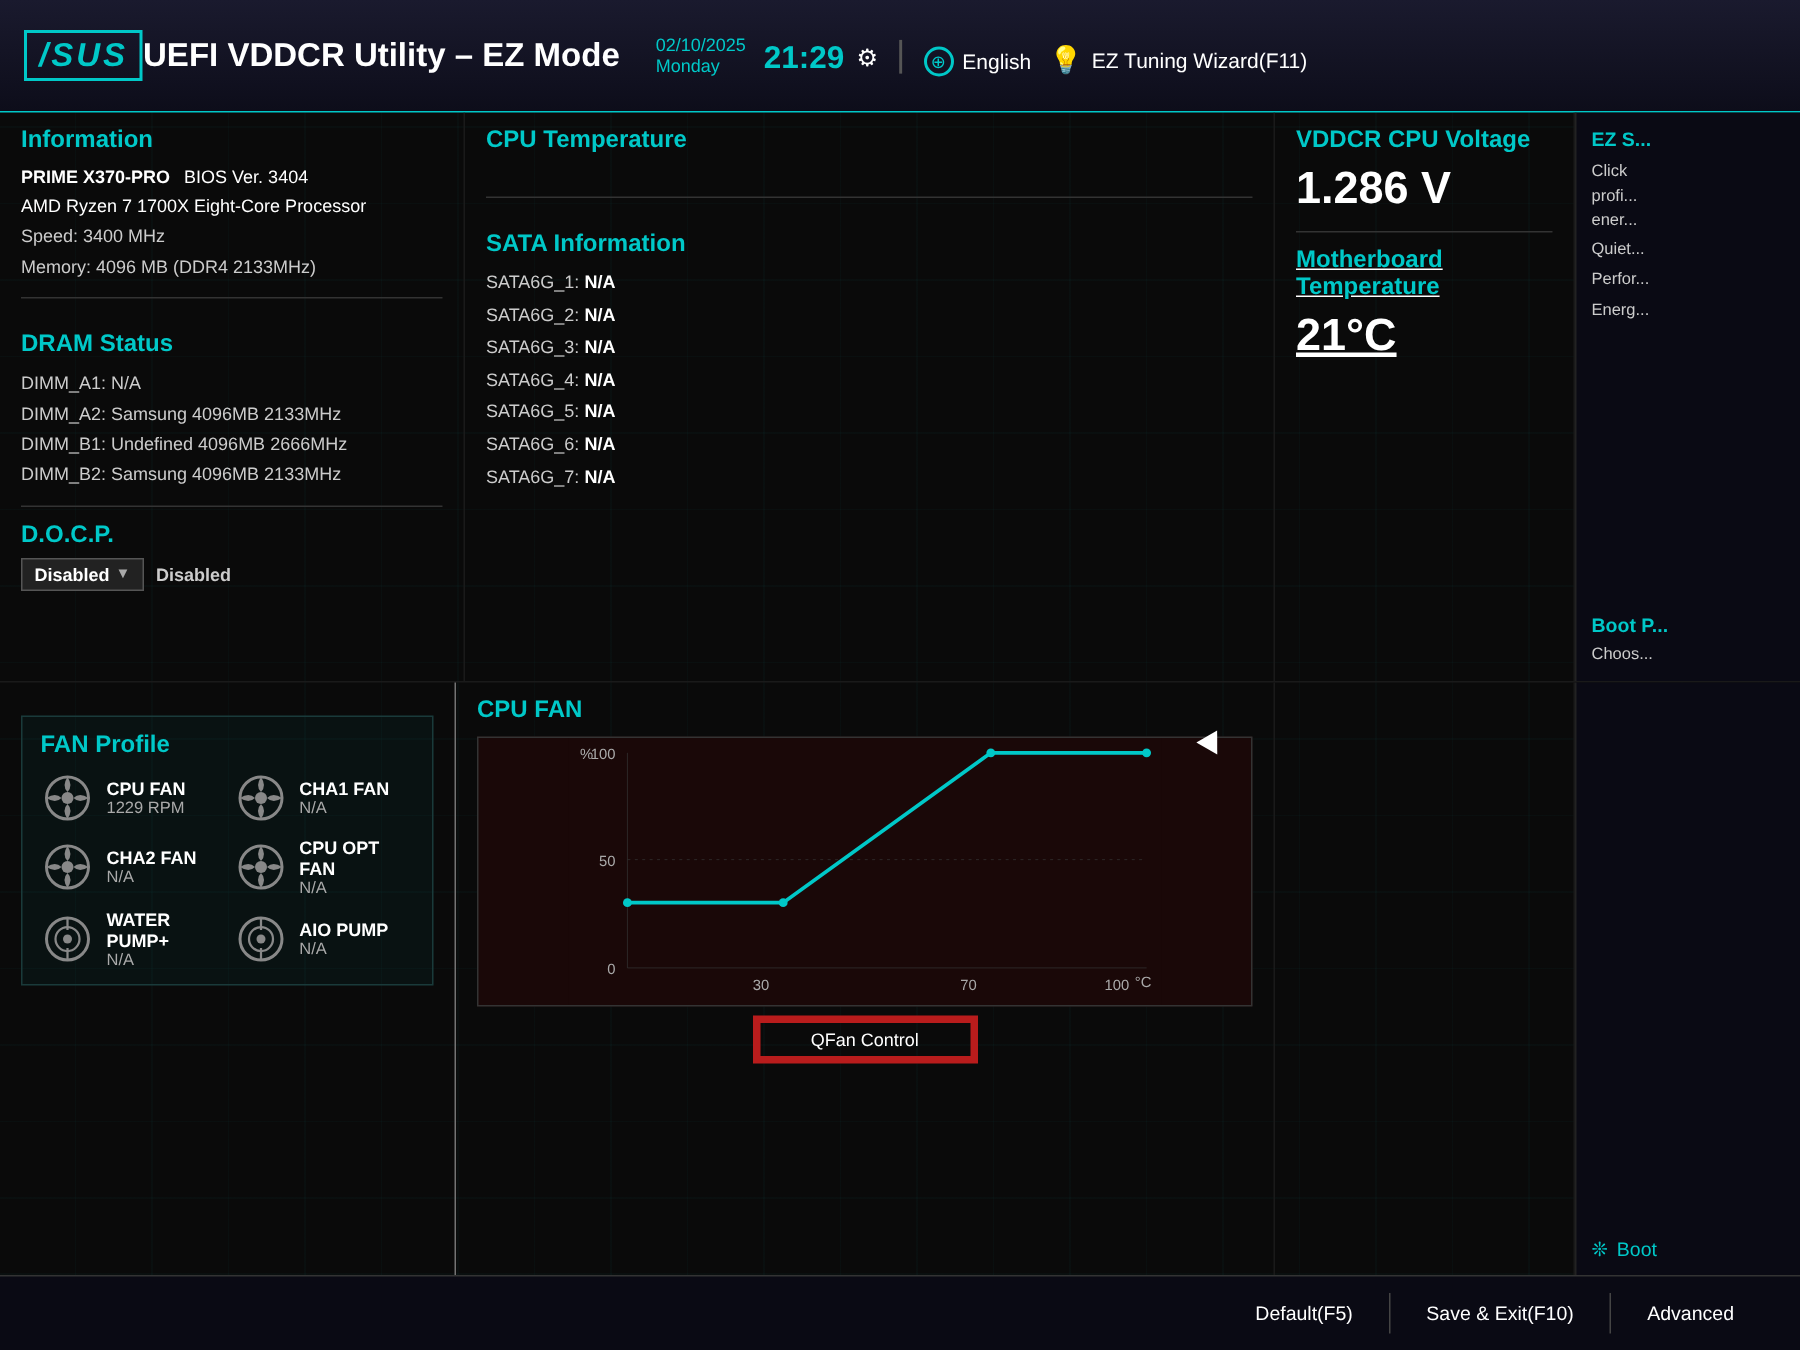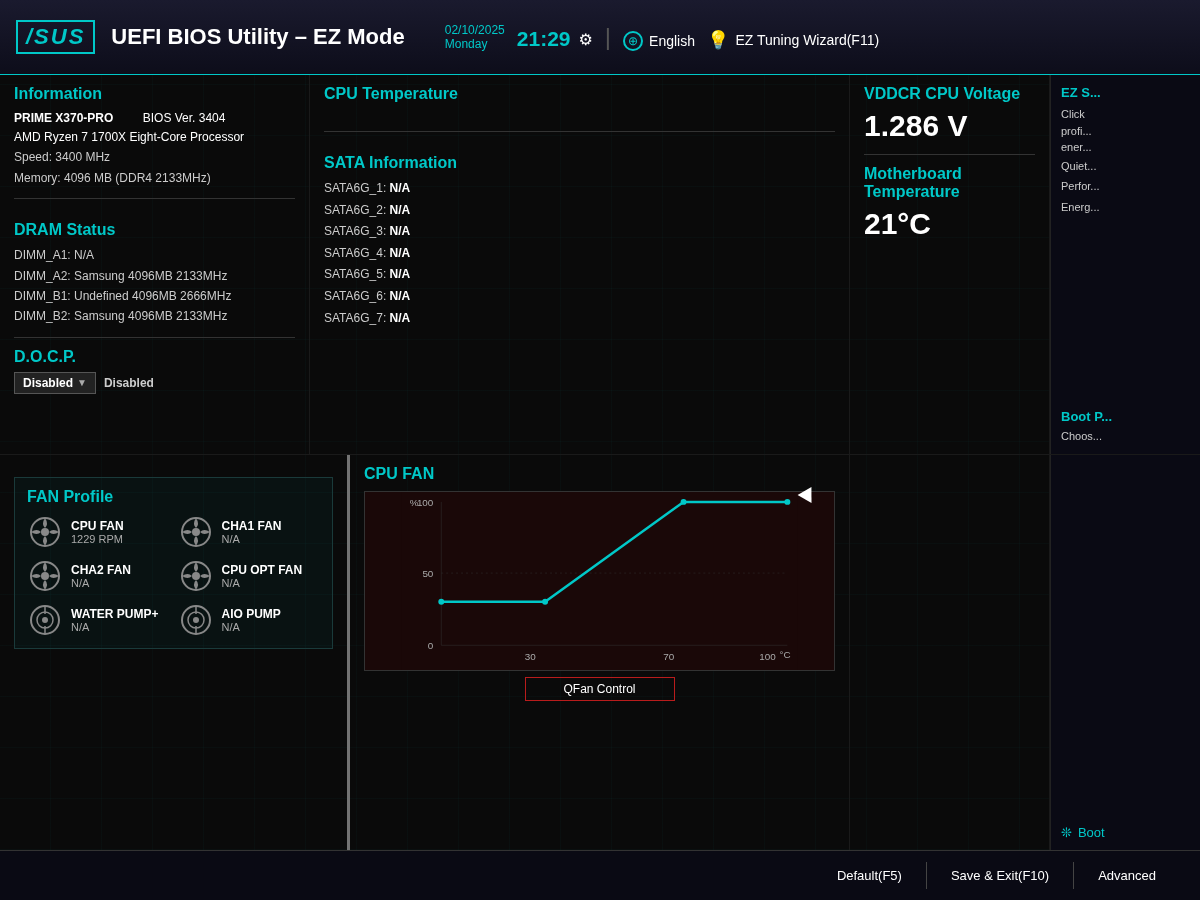--- a/index.html
+++ b/index.html
@@ -31,21 +31,21 @@
       flex-direction: column;
     }
 
     
     .header {
       background: linear-gradient(180deg, #1a1a2e 0%, #0d0d1a 100%);
       border-bottom: 1px solid #00c8c8;
       padding: 8px 16px;
       display: flex;
       align-items: center;
-      gap: 16px;
+      gap: 0;
       min-height: 75px;
     }
 
     .asus-logo {
       color: #00c8c8;
       font-weight: 900;
       font-size: 22px;
       letter-spacing: 2px;
       font-style: italic;
       border: 2px solid #00c8c8;
@@ -287,21 +287,21 @@
 
     .graph-svg {
       width: 100%;
       height: 100%;
     }
 
     .qfan-btn {
       display: block;
       margin: 6px auto 0;
       background: transparent;
-      border: 1px solid #b91c1c;
+      border: 5px solid #b91c1c;
       color: #ffffff;
       padding: 4px 20px;
       font-size: 12px;
       cursor: pointer;
       text-align: center;
       width: 150px;
     }
 
     
     .voltage-section {
@@ -310,20 +310,21 @@
 
     .voltage-value {
       color: #ffffff;
       font-size: 30px;
       font-weight: bold;
       line-height: 1.1;
     }
 
     .mb-temp-section {
       margin-top: 6px;
+      text-decoration: underline;
     }
 
     .mb-temp-value {
       color: #ffffff;
       font-size: 30px;
       font-weight: bold;
     }
 
     
     .ez-section-title {
@@ -439,21 +440,21 @@
   </style>
 </head>
 <body>
 
 <div class="bg-pattern"></div>
 
 <div class="content">
 
   <div class="header">
     <div class="asus-logo">/SUS</div>
-    <div class="bios-title">UEFI BIOS Utility – EZ Mode</div>
+    <div class="bios-title">UEFI VDDCR Utility – EZ Mode</div>
 
     <div style="margin-left: 24px; display:flex; flex-direction:column;">
       <div style="display:flex; align-items:flex-end; gap:12px;">
         <div class="datetime-block">
           <span class="date-text">
             <span>02/10/2025</span><br>
             <span>Monday</span>
           </span>
         </div>
         <div class="time-block">
@@ -475,21 +476,21 @@
 
   <div class="full-main">
     <div class="panels-container">
 
       <div class="upper-row">
 
         <div class="left-top">
           <div class="section-title">Information</div>
           <div class="info-text">
             <span style="font-weight:bold;">PRIME X370-PRO</span>
-            <span style="margin-left:26px;">BIOS Ver. 3404</span>
+            <span style="margin-left:6px;">BIOS Ver. 3404</span>
           </div>
           <div class="info-text">AMD Ryzen 7 1700X Eight-Core Processor</div>
           <div class="info-row">Speed: 3400 MHz</div>
           <div class="info-row">Memory: 4096 MB (DDR4 2133MHz)</div>
 
           <hr class="divider">
 
           <div class="dram-block">
             <div class="section-title">DRAM Status</div>
             <div class="info-row">DIMM_A1: N/A</div>
@@ -556,21 +557,21 @@
 
           <div style="flex:1;"></div>
 
           <div class="boot-section-title">Boot P...</div>
           <div class="boot-option">Choos...</div>
         </div>
       </div>
 
       <div class="lower-row">
 
-        <div style="width:350px; padding:10px 14px; border-right:3px solid #737373;">
+        <div style="width:304px; padding:10px 14px; border-right:1px solid #737373;">
           <div class="fan-profile-section">
             <div class="section-title">FAN Profile</div>
             <div class="fan-grid" id="fan-grid-container">
                 <div class="fan-item">
         <div class="fan-icon">
                     <svg width="36" height="36" viewBox="0 0 36 36">
           <circle cx="18" cy="18" r="14" stroke="#888" stroke-width="2" fill="none"></circle>
           <circle cx="18" cy="18" r="4" fill="#888"></circle>
           <path d="M18 4 Q22 10 18 14 Q14 10 18 4Z" fill="#888"></path>
           <path d="M32 18 Q26 22 22 18 Q26 14 32 18Z" fill="#888"></path>

